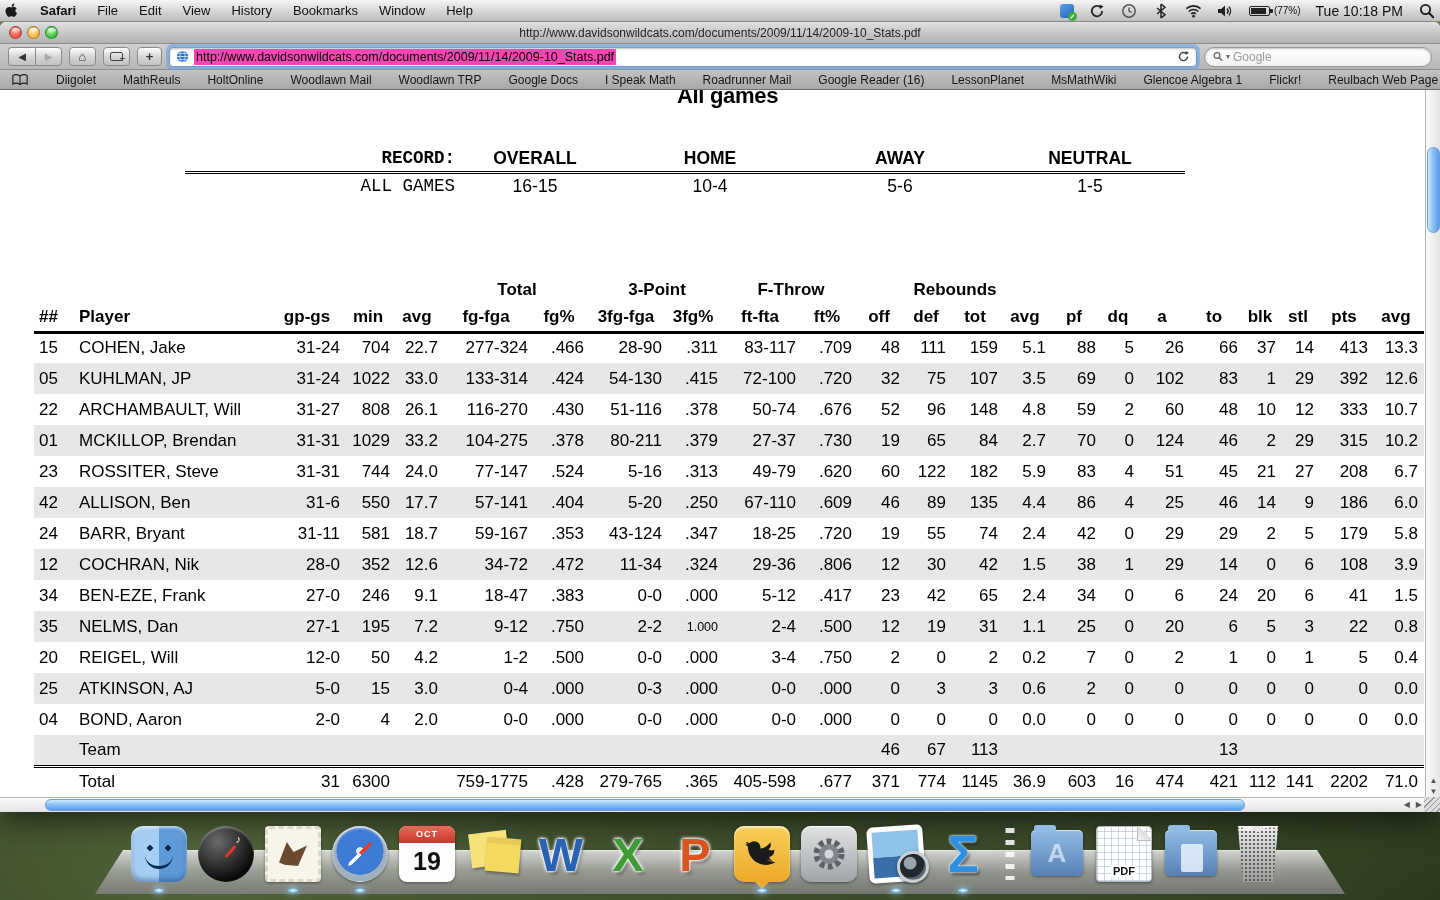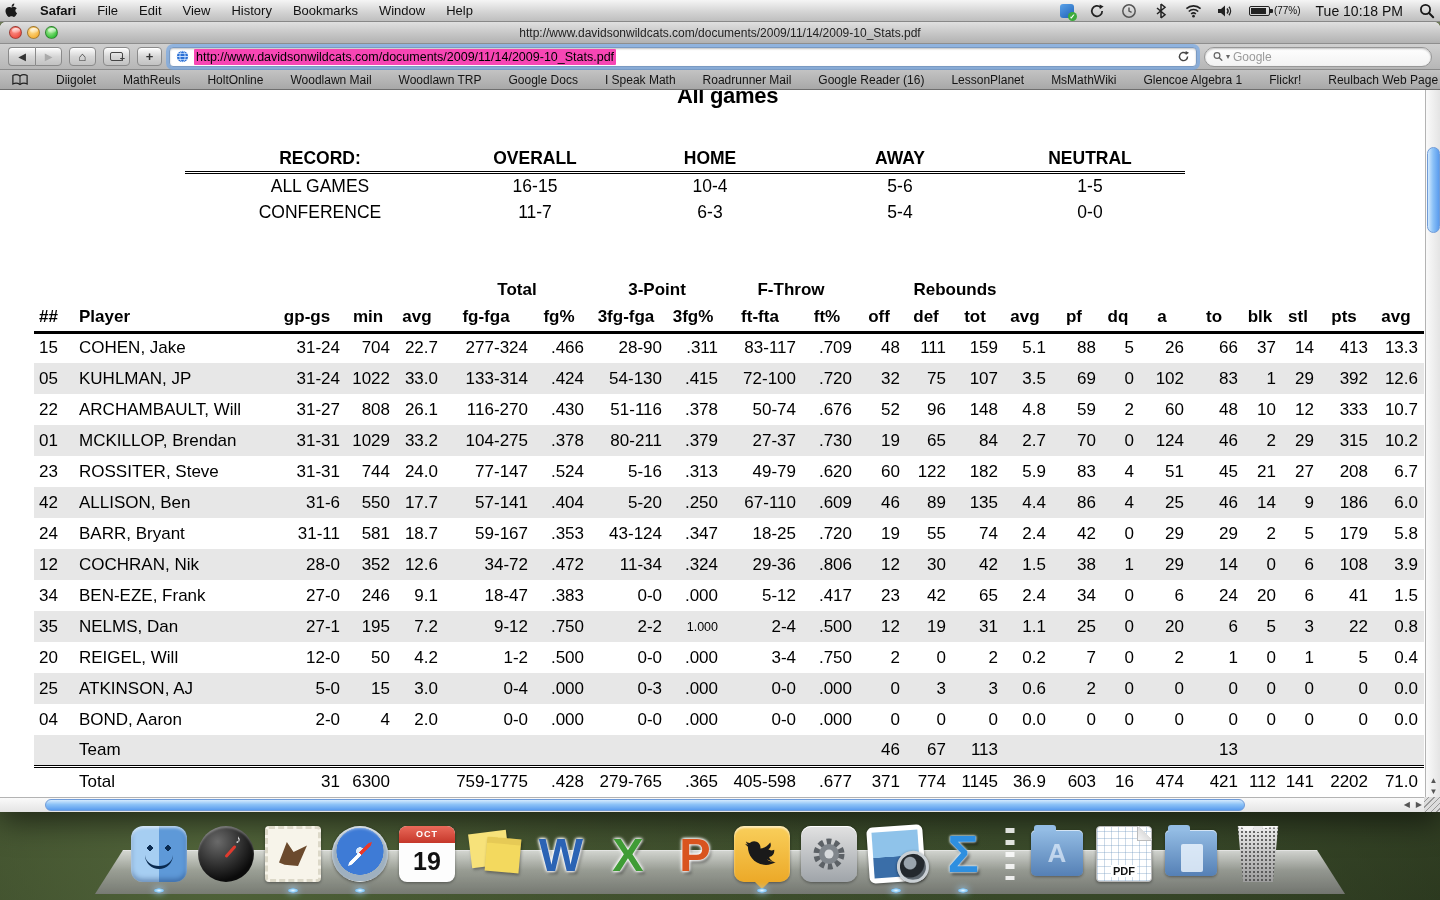--- a/index.html
+++ b/index.html
@@ -80,21 +80,21 @@
     background:radial-gradient(circle 1.4px at 2px 2px,#333 99%,transparent) 0 0/5px 4px repeat;}
 
   
   .content{position:absolute;top:68px;left:0;width:1425px;height:707px;background:#fff;overflow:hidden;}
   .pdftitle{position:absolute;top:-7px;left:0;width:100%;text-align:center;
     font-size:22px;font-weight:700;color:#000;letter-spacing:-.3px;padding-left:30px;}
   .recwrap{position:absolute;top:56px;left:185px;width:1000px;}
   table{border-collapse:collapse;}
   .record{width:1000px;}
   .record th{font-size:17.5px;font-weight:700;color:#000;border-bottom:3px double #000;height:26px;text-align:center;}
-  .record th.l,.record td.l{text-align:center;}
+  .record th.l,.record td.l{text-align:right;font-family:Liberation Mono, monospace;}
   .record td{font-size:17.5px;color:#000;height:27px;text-align:center;}
   .statswrap{position:absolute;top:186px;left:14px;margin-left:20px;}
   .stats{table-layout:fixed;}
   .stats th,.stats td{font-size:17px;color:#000;white-space:nowrap;overflow:hidden;}
   .stats thead tr.grp th{font-weight:700;height:28px;text-align:center;border:none;}
   .stats thead tr.cols th{font-weight:700;height:28px;border-bottom:3px solid #000;text-align:center;padding-right:6px;}
   .stats thead tr.cols th.l{text-align:left;padding-left:5px;}
   .stats tbody td{height:31px;text-align:right;padding-right:6px;}
   .stats tbody td.l{text-align:left;padding-left:5px;}
   .stats tbody tr.shade{background:#e7e7e7;}
@@ -373,27 +373,20 @@
               </tr>
             </thead>
             <tbody>
               <tr>
                 <td class="l">ALL GAMES</td>
                 <td>16-15</td>
                 <td>10-4</td>
                 <td>5-6</td>
                 <td>1-5</td>
               </tr>
-              <tr>
-                <td class="l">CONFERENCE</td>
-                <td>11-7</td>
-                <td>6-3</td>
-                <td>5-4</td>
-                <td>0-0</td>
-              </tr>
             </tbody>
           </table>
       </div>
       <div class="statswrap">
         <table class="stats">
             <colgroup>
               <col style="width: 40px;">
               <col style="width: 200px;">
               <col style="width: 72px;">
               <col style="width: 50px;">

